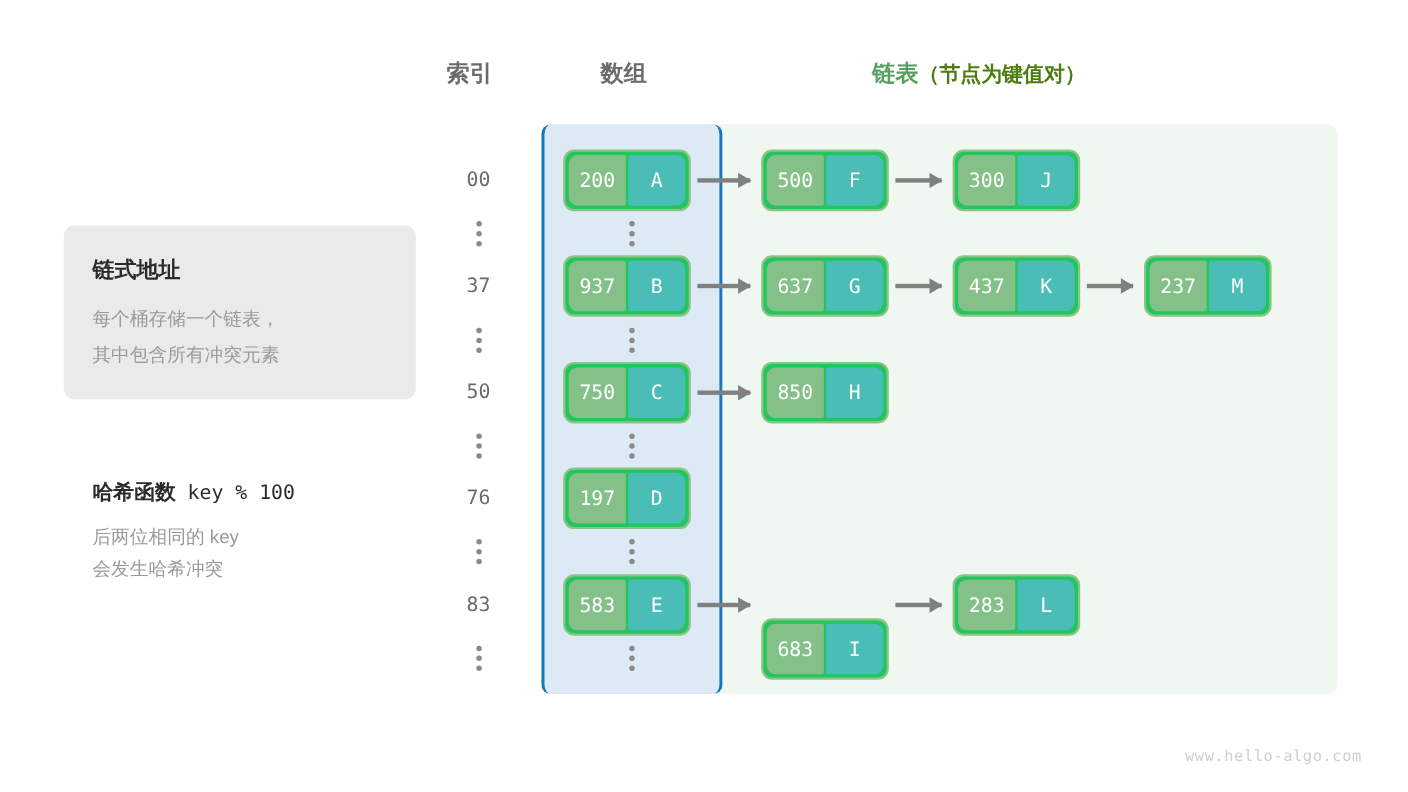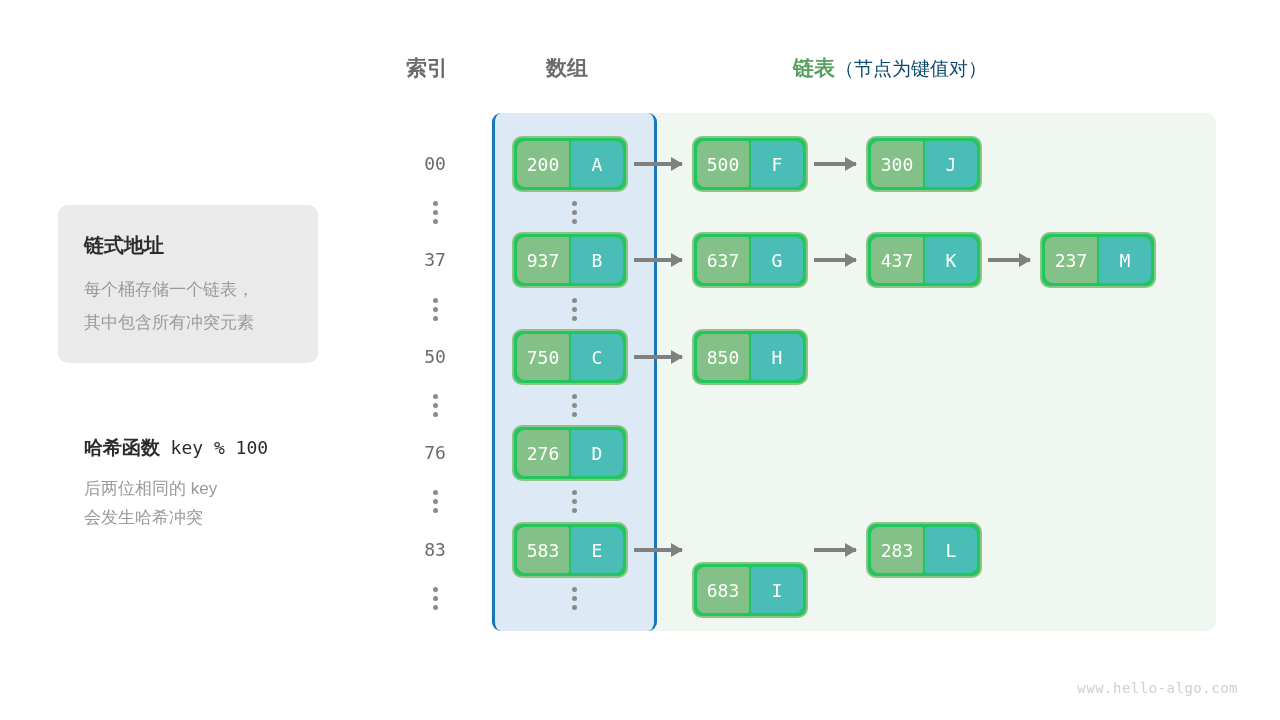--- a/index.html
+++ b/index.html
@@ -28,31 +28,31 @@
     font-size: 21px;
     font-weight: bold;
     color: #6b6b6b;
     white-space: nowrap;
     line-height: 36px;
   }
   #hdr-index { left: 406px; }
   #hdr-array { left: 546px; }
   #hdr-list  { left: 793px; color: #57a05f; }
   #hdr-list .sub {
-    font-weight: normal;
+    font-weight: bold;
     font-size: 19px;
-    color: #0c4a6e;
+    color: #4d7c0f;
   }
 
   
   #info-card {
     position: absolute;
     left: 58px;
     top: 205px;
-    width: 260px;
+    width: 320px;
     height: 158px;
     background: #eaeaea;
     border-radius: 10px;
   }
   #info-card .card-title {
     position: absolute;
     left: 26px;
     top: 27px;
     font-size: 20px;
     font-weight: bold;
@@ -318,21 +318,21 @@
         <div class="node" style="left: 200px;">
           <div class="cell key">850</div>
           <div class="cell val">H</div>
         </div>
       </div>
     </div>
     <div class="row" style="top: 425px;">
       <div class="idx">76</div>
       <div class="nodes">
         <div class="node" style="left: 20px;">
-          <div class="cell key">276</div>
+          <div class="cell key">197</div>
           <div class="cell val">D</div>
         </div>
       </div>
     </div>
     <div class="row" style="top: 522px;">
       <div class="idx">83</div>
       <div class="nodes">
         <div class="node" style="left: 20px;">
           <div class="cell key">583</div>
           <div class="cell val">E</div>

